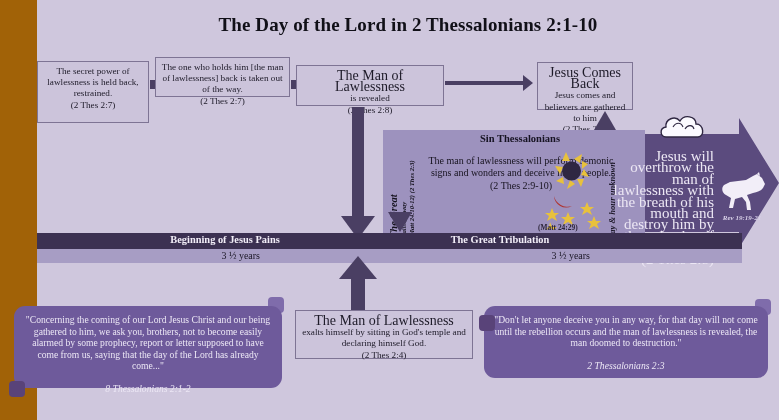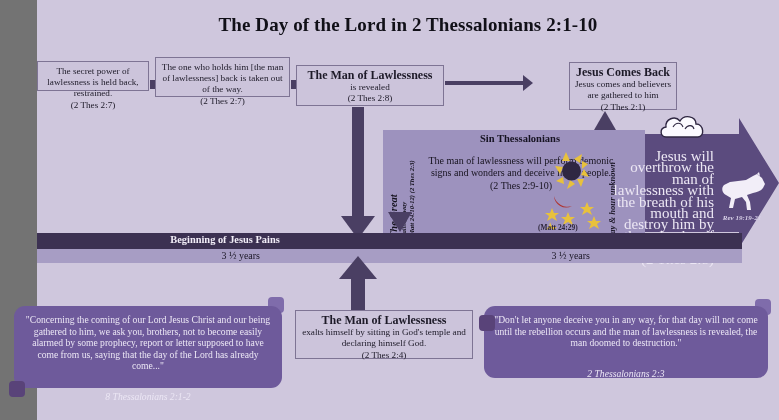--- a/index.html
+++ b/index.html
@@ -1,35 +1,35 @@
 <!DOCTYPE html>
 <html><head>
 <meta charset="utf-8">
 <style>
   html,body{margin:0;padding:0;background:#ffffff;}
-  #page{position:relative;width:779px;height:420px;background:#737373;overflow:hidden;
+  #page{position:relative;width:779px;height:420px;background:#a16207;overflow:hidden;
         font-family:"Liberation Serif",serif;}
   
   #canvas{position:absolute;left:37px;top:0;width:742px;height:420px;background:#cfc7dd;}
 
   
   #title{position:absolute;left:37px;top:14px;width:742px;text-align:center;
          font-family:"Liberation Serif",serif;font-weight:bold;font-size:19px;color:#111018;
          letter-spacing:.1px;}
 
   
   .wbox{position:absolute;background:#ccc4db;border:1px solid #7e7494;
         text-align:center;color:#1d1a28;font-size:9.2px;line-height:11.2px;
         box-sizing:border-box;padding:4px 4px;}
-  .wbox .ttl{font-weight:bold;font-size:12px;display:block;margin-bottom:1px;}
-
-  #box1{left:37px;top:61px;width:112px;height:30px;}
+  .wbox .ttl{font-weight:normal;font-size:14px;display:block;margin-bottom:1px;}
+
+  #box1{left:37px;top:61px;width:112px;height:62px;}
   #box2{left:155px;top:57px;width:135px;height:40px;}
   #box3{left:296px;top:65px;width:148px;height:41px;}
-  #box4{left:537px;top:62px;width:108px;height:48px;margin-left:32px;}
+  #box4{left:537px;top:62px;width:96px;height:48px;}
   #box5{left:295px;top:310px;width:178px;height:49px;}
 
   
   .harrow{position:absolute;height:9px;background:#4a3f63;}
   .harrow:after{content:"";position:absolute;right:-8px;top:-4px;
       border-top:8.5px solid transparent;border-bottom:8.5px solid transparent;
       border-left:9px solid #4a3f63;}
   #ar1{left:150px;top:80px;width:6px;}
   #ar2{left:291px;top:80px;width:6px;}
   #ar3{left:445px;top:81px;width:79px;height:4px;}
@@ -99,21 +99,21 @@
   #tl2{left:395px;width:210px;}
   #tl3{left:595px;width:175px;}
   .tlYrs{position:absolute;top:250px;font-size:10px;color:#1b1726;text-align:right;}
   #yr1{left:100px;width:160px;}
   #yr2{left:430px;width:160px;}
 
   
   .ribbon{position:absolute;background:#6e5a9b;border-radius:11px;
       color:#ece7f5;text-align:center;font-size:9.6px;line-height:11.6px;
       box-sizing:border-box;padding:8px 10px;}
-  .ribbon .cite{font-style:italic;display:block;margin-top:19px;}
+  .ribbon .cite{font-style:italic;display:block;margin-top:11px;}
   #qleft{left:14px;top:306px;width:268px;height:82px;}
   #qright{left:484px;top:306px;width:284px;height:72px;}
   .curl{position:absolute;width:16px;height:16px;background:#594379;border-radius:4px;}
   #curlL1{left:9px;top:381px;}
   #curlL2{left:268px;top:297px;background:#7f6cab;}
   #curlR1{left:479px;top:315px;}
   #curlR2{left:755px;top:299px;background:#7f6cab;}
 </style>
 </head>
 <body>
@@ -215,20 +215,21 @@
       <path fill="#f2eef8" d="M46 6 L49 12 L47 16 C45 19 41 20 37 21 L31 23 L34 30 L35 38 L31 38 L30 30
         L26 25 L19 27 L17 36 L13 36 L15 26 L10 23 C6 21 5 16 8 13 L14 10 L22 9 L30 8 L37 4 L41 2 Z"></path>
       <path fill="#f2eef8" d="M41 2 L43 0 L44 4 Z"></path>
     </svg>
   </div>
   <div id="revref">Rev 19:19-21</div>
 
   <div id="tlDark"></div>
   <div id="tlLight"></div>
   <div class="tlLbl" id="tl1">Beginning of Jesus Pains</div>
+  <div class="tlLbl" id="tl2">The Great Tribulation</div>
   <div class="tlYrs" id="yr1">3 ½ years</div>
   <div class="tlYrs" id="yr2">3 ½ years</div>
 
   <div id="uparrow"></div>
   <div class="wbox" id="box5">
     <span class="ttl">The Man of Lawlessness</span>
     <span>exalts himself by sitting in God's temple and declaring himself God.</span><br>
     <span>(2 Thes 2:4)</span>
   </div>
 

